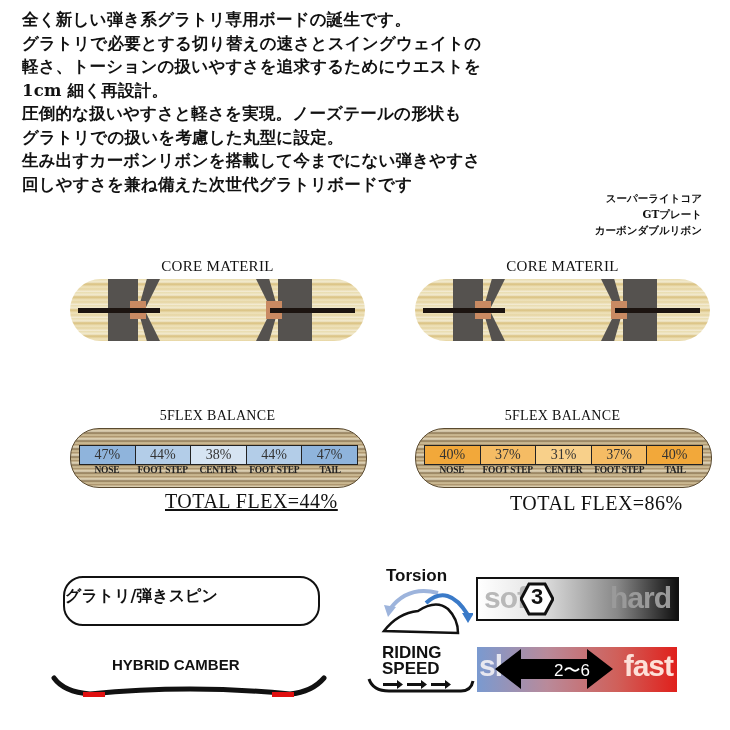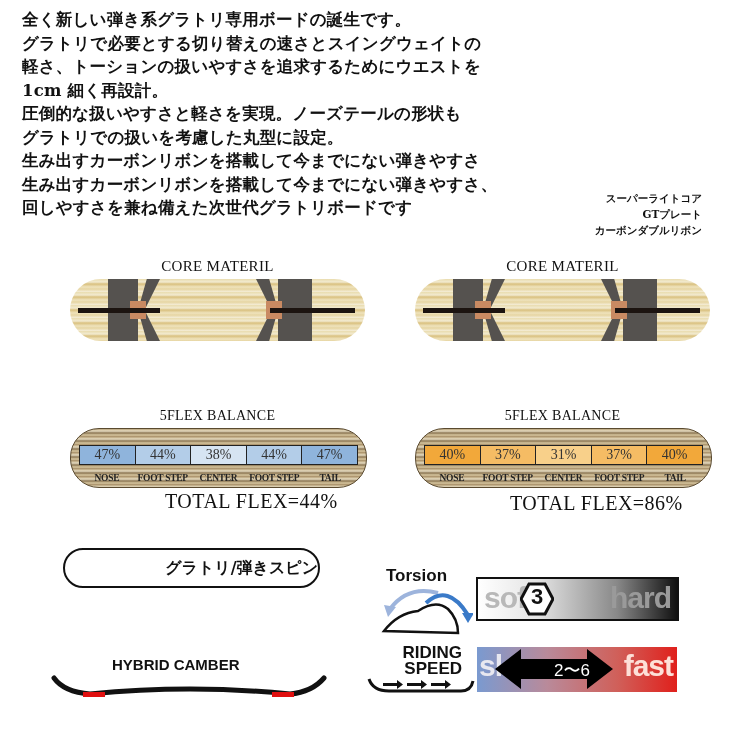--- a/index.html
+++ b/index.html
@@ -11,25 +11,25 @@
   .board{position:absolute;width:295px;height:62px;border-radius:31px;overflow:hidden;
     background:repeating-linear-gradient(180deg,#e9dcae 0px,#f2ead0 3px,#d9c07e 5px,#efe3bd 8px,#e6d5a2 10px,#f5eed9 13px);}
   .board .rod{position:absolute;height:5px;background:#1c1410;top:29px;}
   .board .shape{position:absolute;background:#55524f;}
   .board .wood{position:absolute;background:#c98a62;}
   .flexboard{position:absolute;width:295px;height:58px;border-radius:29px;overflow:hidden;border:1.5px solid #5a4a30;
     background:repeating-linear-gradient(180deg,#b9a37a 0px,#e6dcc2 2px,#8b7552 4px,#d8c7a0 6px,#a08660 8px);}
   .cells{position:absolute;left:8px;right:8px;top:16px;height:18px;display:flex;border:1.5px solid #222;}
   .cell{flex:1;border-right:1.5px solid #222;text-align:center;font-family:"Liberation Serif",serif;font-size:14px;line-height:18px;color:#333;}
   .cell:last-child{border-right:none;}
-  .labels{position:absolute;left:8px;right:8px;top:44px;display:flex;}
+  .labels{position:absolute;left:8px;right:8px;top:36px;display:flex;}
   .lab{flex:1;text-align:center;font-family:"Liberation Serif",serif;font-size:9.5px;font-weight:bold;letter-spacing:-0.3px;color:#222;}
   .total{position:absolute;font-family:"Liberation Serif",serif;font-size:20px;letter-spacing:0.5px;}
-  .pill{position:absolute;left:63px;top:548px;width:257px;height:40px;border:2px solid #111;border-radius:20px;box-sizing:border-box;
-    text-align:right;font-family:"DejaVu Serif",serif;font-weight:bold;font-size:16px;line-height:36px;}
+  .pill{position:absolute;left:63px;top:576px;width:257px;height:50px;border:2px solid #111;border-radius:20px;box-sizing:border-box;
+    text-align:left;font-family:"DejaVu Serif",serif;font-weight:bold;font-size:16px;line-height:36px;}
   .camlabel{position:absolute;left:112px;top:656px;font-family:"Liberation Sans",sans-serif;font-weight:bold;font-size:15px;}
   .torsion-label{position:absolute;left:386px;top:566px;font-family:"Liberation Sans",sans-serif;font-weight:bold;font-size:17px;}
   .tbar{position:absolute;left:476px;top:577px;width:203px;height:44px;border:2px solid #111;box-sizing:border-box;
     background:linear-gradient(90deg,#fff 0%,#e4e4e4 30%,#888 70%,#111 100%);}
   .tbar .soft{position:absolute;left:6px;top:2px;font-family:"Liberation Sans",sans-serif;font-weight:bold;font-size:30px;color:#b8b8b8;letter-spacing:-1px;}
   .tbar .hard{position:absolute;right:6px;top:2px;font-family:Liberation Sans, sans-serif;font-weight:bold;font-size:30px;color:#9a9a9a;letter-spacing:-1px;}
   .hex{position:absolute;left:42px;top:3px;width:34px;height:34px;}
   .sbar{position:absolute;left:477px;top:647px;width:200px;height:45px;
     background:linear-gradient(90deg,#7a9ad0 0%,#b98a9a 35%,#d0605a 70%,#e0201c 100%);}
   .sbar .slow{position:absolute;left:2px;top:2px;font-family:"Liberation Sans",sans-serif;font-weight:bold;font-size:30px;color:#e8e8f0;letter-spacing:-1px;}
@@ -41,21 +41,20 @@
 <body>
 
 <div class="desc">
   <div>全く新しい弾き系グラトリ専用ボードの誕生です。</div>
   <div>グラトリで必要とする切り替えの速さとスイングウェイトの</div>
   <div>軽さ、トーションの扱いやすさを追求するためにウエストを</div>
   <div>1cm 細く再設計。</div>
   <div>圧倒的な扱いやすさと軽さを実現。ノーズテールの形状も</div>
   <div>グラトリでの扱いを考慮した丸型に設定。</div>
   <div>生み出すカーボンリボンを搭載して今までにない弾きやすさ</div>
-  <div>生み出すカーボンリボンを搭載して今までにない弾きやすさ、</div>
   <div>回しやすさを兼ね備えた次世代グラトリボードです</div>
 </div>
 
 <div class="specs">
   <div>スーパーライトコア</div>
   <div>GTプレート</div>
   <div>カーボンダブルリボン</div>
 </div>
 
 <div class="title" style="left:70px;top:258px;width:295px;">CORE MATERIL</div>
@@ -92,21 +91,21 @@
     <div class="cell" style="background:#8fb4dc;">47%</div>
   </div>
   <div class="labels">
     <div class="lab">NOSE</div>
     <div class="lab">FOOT STEP</div>
     <div class="lab">CENTER</div>
     <div class="lab">FOOT STEP</div>
     <div class="lab">TAIL</div>
   </div>
 </div>
-<div class="total" style="left:165px;top:490px;">TOTAL FLEX=44%</div>
+<div class="total" style="left:165px;top:490px;text-decoration:underline;">TOTAL FLEX=44%</div>
 
 <div class="title" style="left:415px;top:408px;width:295px;font-size:14px;">5FLEX BALANCE</div>
 <div class="flexboard" style="left:415px;top:428px;">
   <div class="cells">
     <div class="cell" style="background:#f2a83a;">40%</div>
     <div class="cell" style="background:#f5bc64;">37%</div>
     <div class="cell" style="background:#f8d08a;">31%</div>
     <div class="cell" style="background:#f5bc64;">37%</div>
     <div class="cell" style="background:#f2a83a;">40%</div>
   </div>
@@ -139,21 +138,21 @@
 </svg>
 <div class="tbar">
   <span class="soft">soft</span>
   <svg class="hex" viewBox="0 0 34 34">
     <polygon points="9,2 25,2 33,17 25,32 9,32 1,17" fill="#fff" stroke="#111" stroke-width="3"></polygon>
   </svg>
   <span style="position:absolute;left:42px;top:5px;width:34px;text-align:center;font-family:'Liberation Sans',sans-serif;font-weight:bold;font-size:22px;">3</span>
   <span class="hard">hard</span>
 </div>
 
-<div style="position:absolute;left:382px;top:645px;width:80px;text-align:right;font-family:'Liberation Sans',sans-serif;font-weight:bold;font-size:17px;line-height:16px;">
+<div style="position:absolute;left:382px;top:645px;width:80px;text-align:left;font-family:'Liberation Sans',sans-serif;font-weight:bold;font-size:17px;line-height:16px;">
   <div>RIDING</div>
   <div>SPEED</div>
 </div>
 <svg style="position:absolute;left:365px;top:675px;" width="112" height="22">
   <path d="M4 4 Q8 16 24 16 L96 16 Q106 16 108 6" stroke="#111" stroke-width="3" fill="none"></path>
   <g fill="#111">
     <rect x="18" y="8" width="14" height="3"></rect>
       <polygon points="32,5 38,9.5 32,14"></polygon>
     <rect x="42" y="8" width="14" height="3"></rect>
       <polygon points="56,5 62,9.5 56,14"></polygon>

